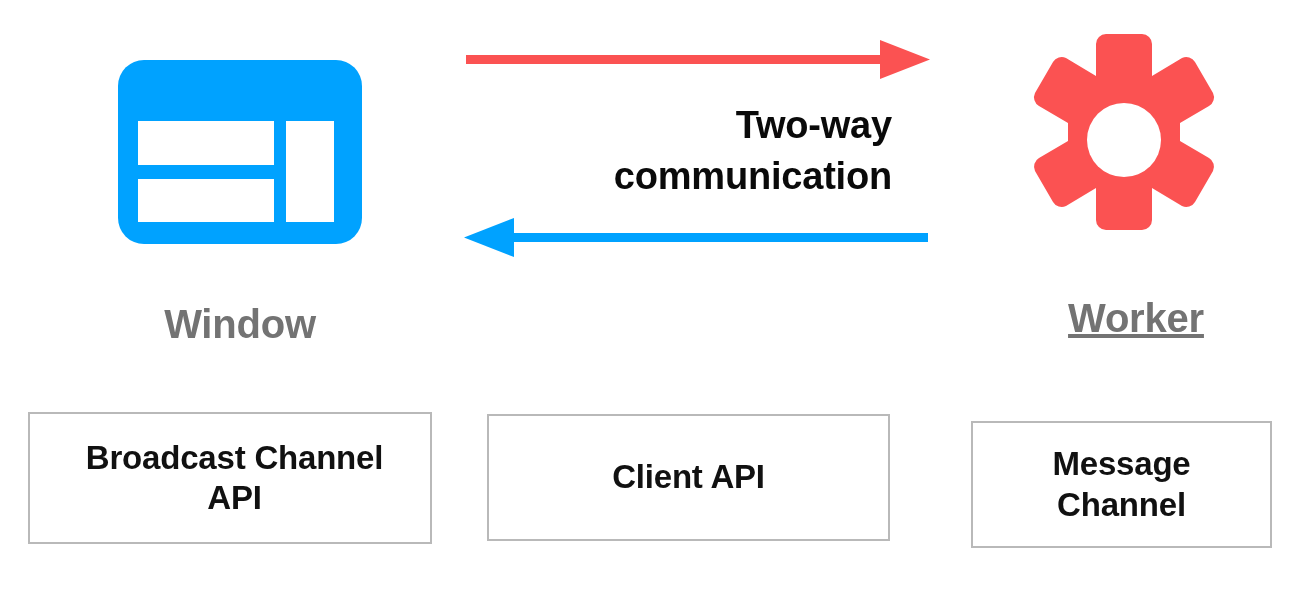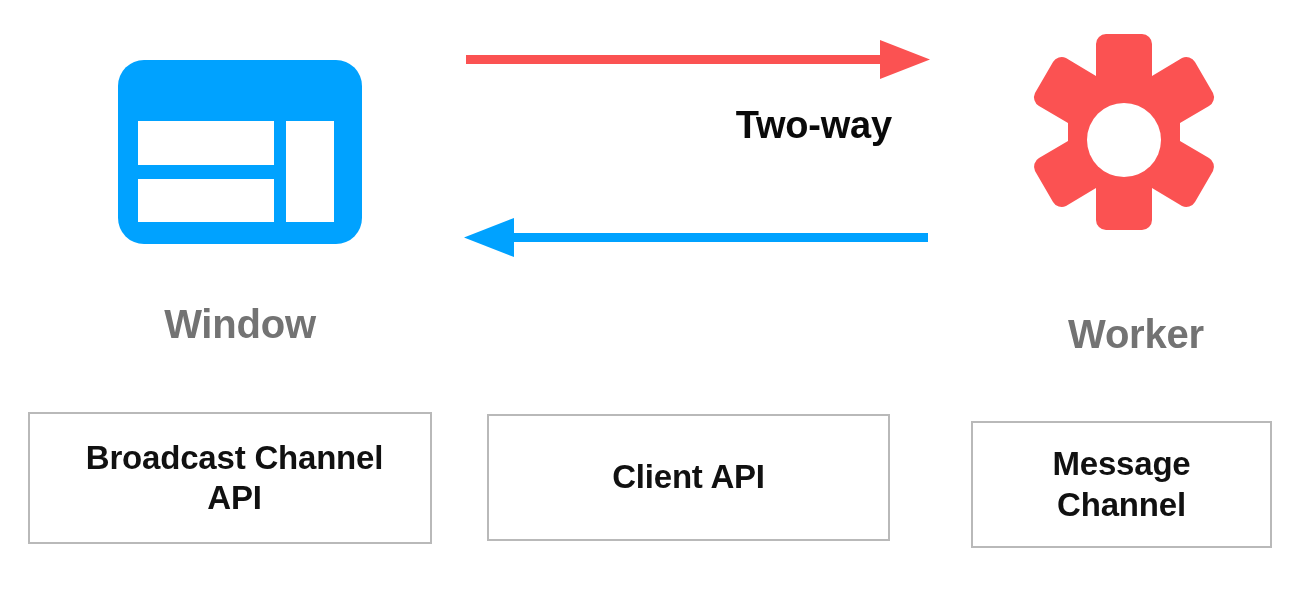--- a/index.html
+++ b/index.html
@@ -71,21 +71,21 @@
   
   .node-label {
     position: absolute;
     text-align: center;
     font-size: 40px;
     font-weight: bold;
     color: #737373;
     letter-spacing: -0.2px;
   }
   .label-window { left: 100px;  top: 302px; width: 280px; }
-  .label-worker { left: 1000px; top: 312px; width: 272px; }
+  .label-worker { left: 1000px; top: 296px; width: 272px; text-decoration: underline; }
 
   
   .api-box {
     position: absolute;
     box-sizing: border-box;
     border: 2px solid #b9b9b9;
     background: #ffffff;
     display: flex;
     align-items: center;
     justify-content: center;
@@ -130,20 +130,21 @@
 
   <div class="arrow-row arrow-blue">
     <svg viewBox="0 0 470 44" xmlns="http://www.w3.org/2000/svg" aria-hidden="true">
       <rect x="46" y="17" width="420" height="9" fill="#00A2FF"></rect>
       <polygon points="52,2 2,21.5 52,41" fill="#00A2FF"></polygon>
     </svg>
   </div>
 
   <div class="caption">
     <div>Two-way</div>
+    <div>communication</div>
   </div>
 
   <div class="node-label label-window">Window</div>
   <div class="node-label label-worker">Worker</div>
 
   <div class="api-box box-broadcast" style="border-color: rgb(185, 185, 185);">
     <div>
       <span>Broadcast Channel</span><br>
       <span>API</span>
     </div>

